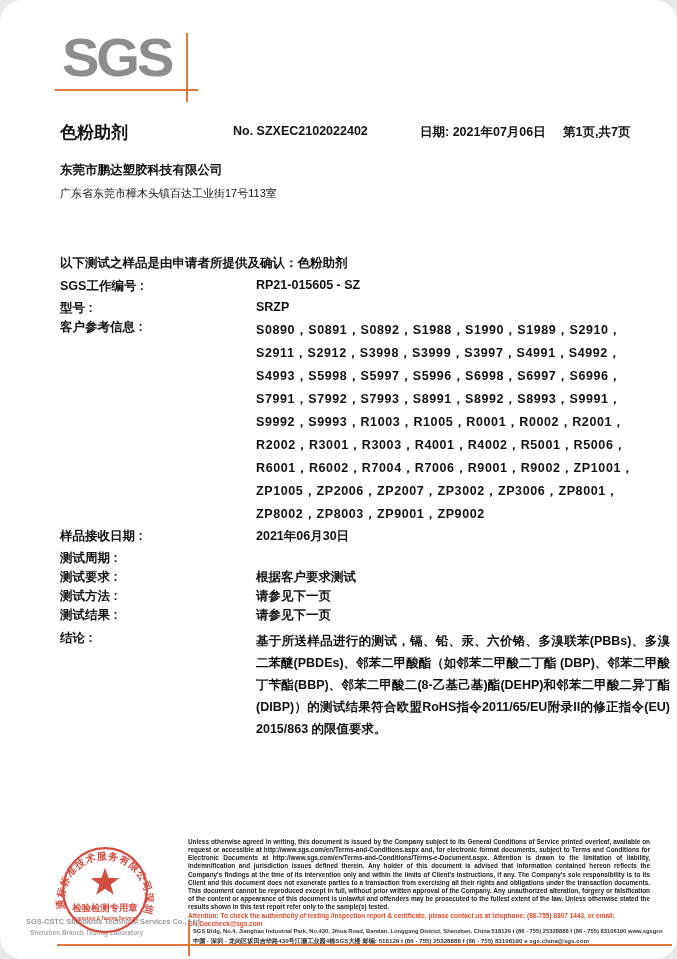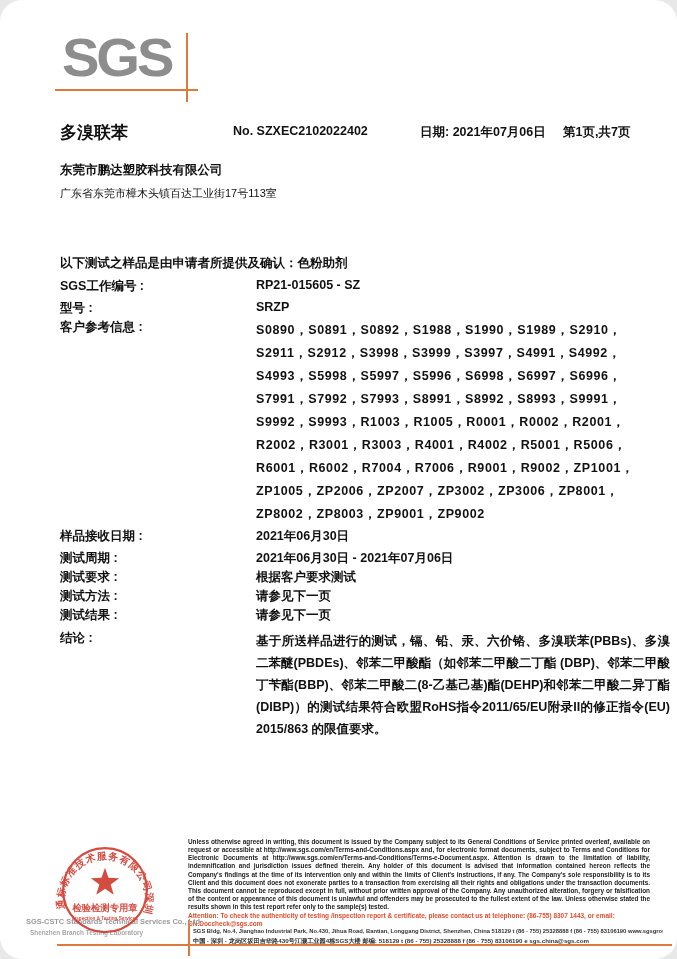--- a/index.html
+++ b/index.html
@@ -67,21 +67,21 @@
 </style>
 </head>
 <body>
 
 <div class="page">
 
   <div class="logo-text">SGS</div>
   <div class="logo-hline"></div>
   <div class="logo-vline"></div>
 
-  <div class="hdr-title">多溴联苯</div>
+  <div class="hdr-title">色粉助剂</div>
   <div class="hdr-no">No. SZXEC2102022402</div>
   <div class="hdr-date">日期: 2021年07月06日</div>
   <div class="hdr-page">第1页,共7页</div>
 
   <div class="co-name">东莞市鹏达塑胶科技有限公司</div>
   <div class="co-addr">广东省东莞市樟木头镇百达工业街17号113室</div>
 
   <div class="intro">以下测试之样品是由申请者所提供及确认：色粉助剂</div>
 
   <div class="frow" style="top:278px">
@@ -109,21 +109,20 @@
     </div>
   </div>
 
   <div class="frow" style="top:528px">
     <div class="lbl">样品接收日期 :</div>
     <div class="val">2021年06月30日</div>
   </div>
 
   <div class="frow" style="top:550px">
     <div class="lbl">测试周期 :</div>
-    <div class="val">2021年06月30日 - 2021年07月06日</div>
   </div>
 
   <div class="frow" style="top:569px">
     <div class="lbl">测试要求 :</div>
     <div class="val">根据客户要求测试</div>
   </div>
 
   <div class="frow" style="top:588px">
     <div class="lbl">测试方法 :</div>
     <div class="val">请参见下一页</div>

